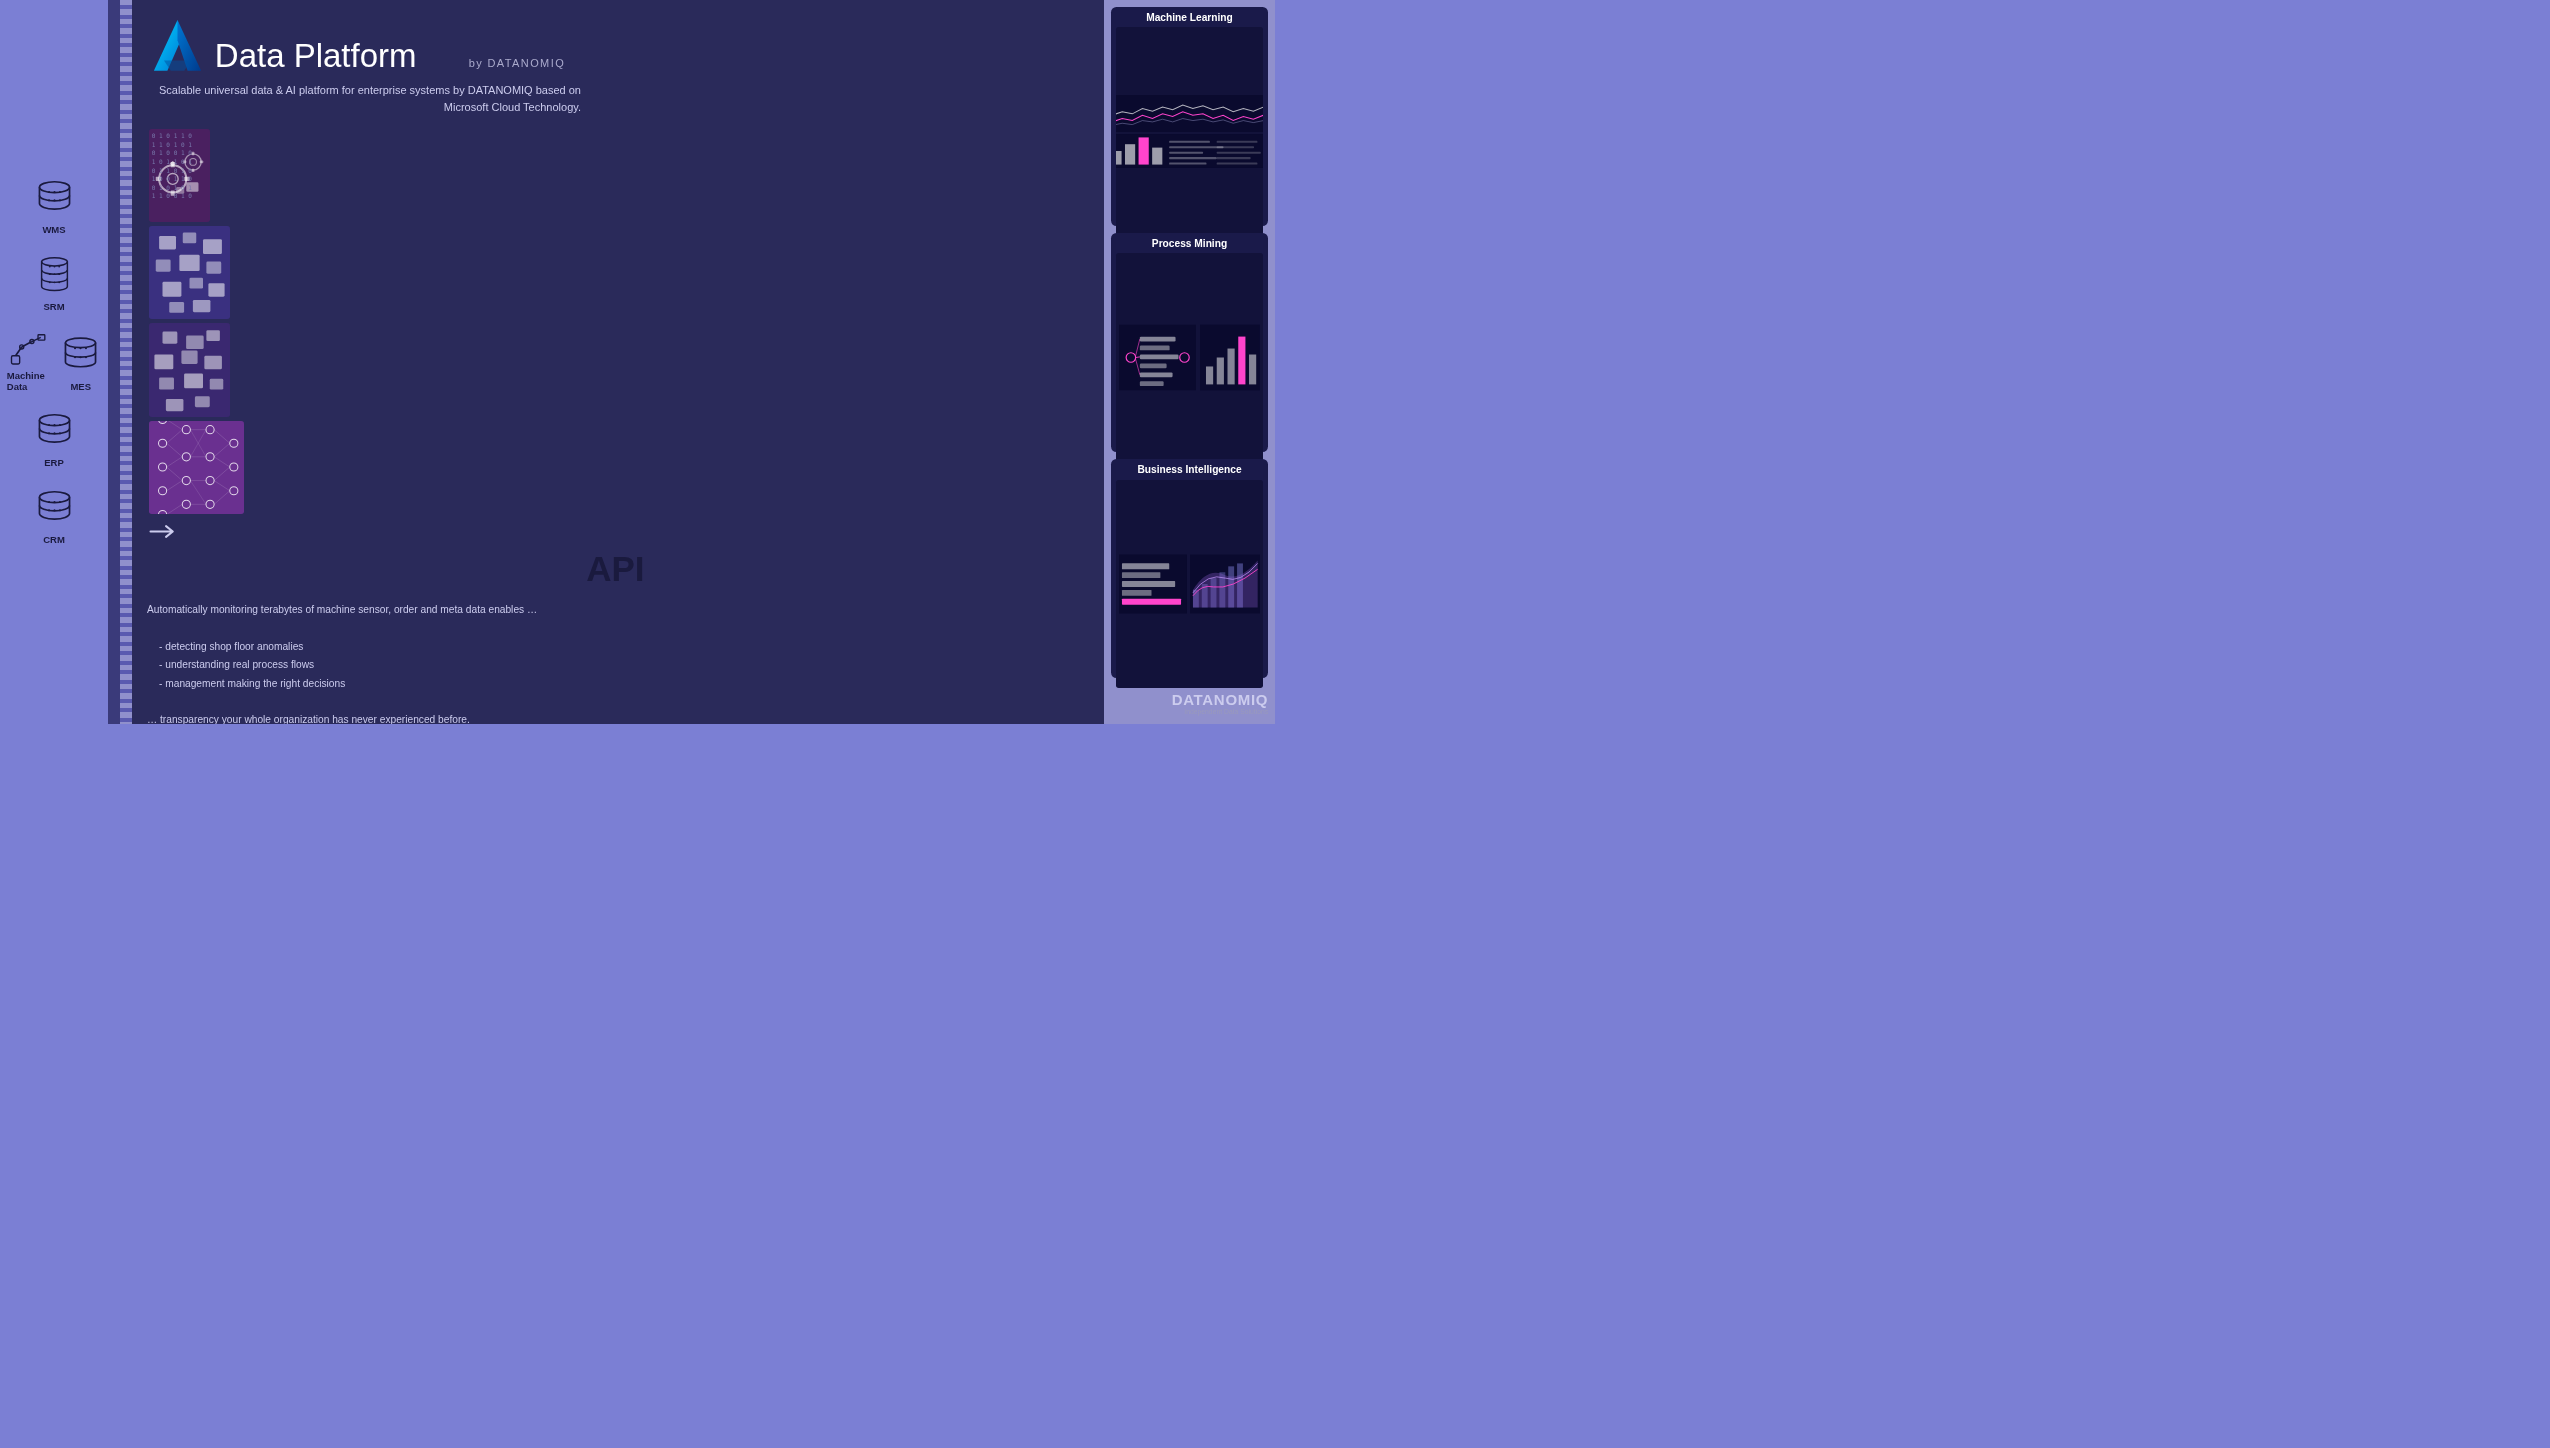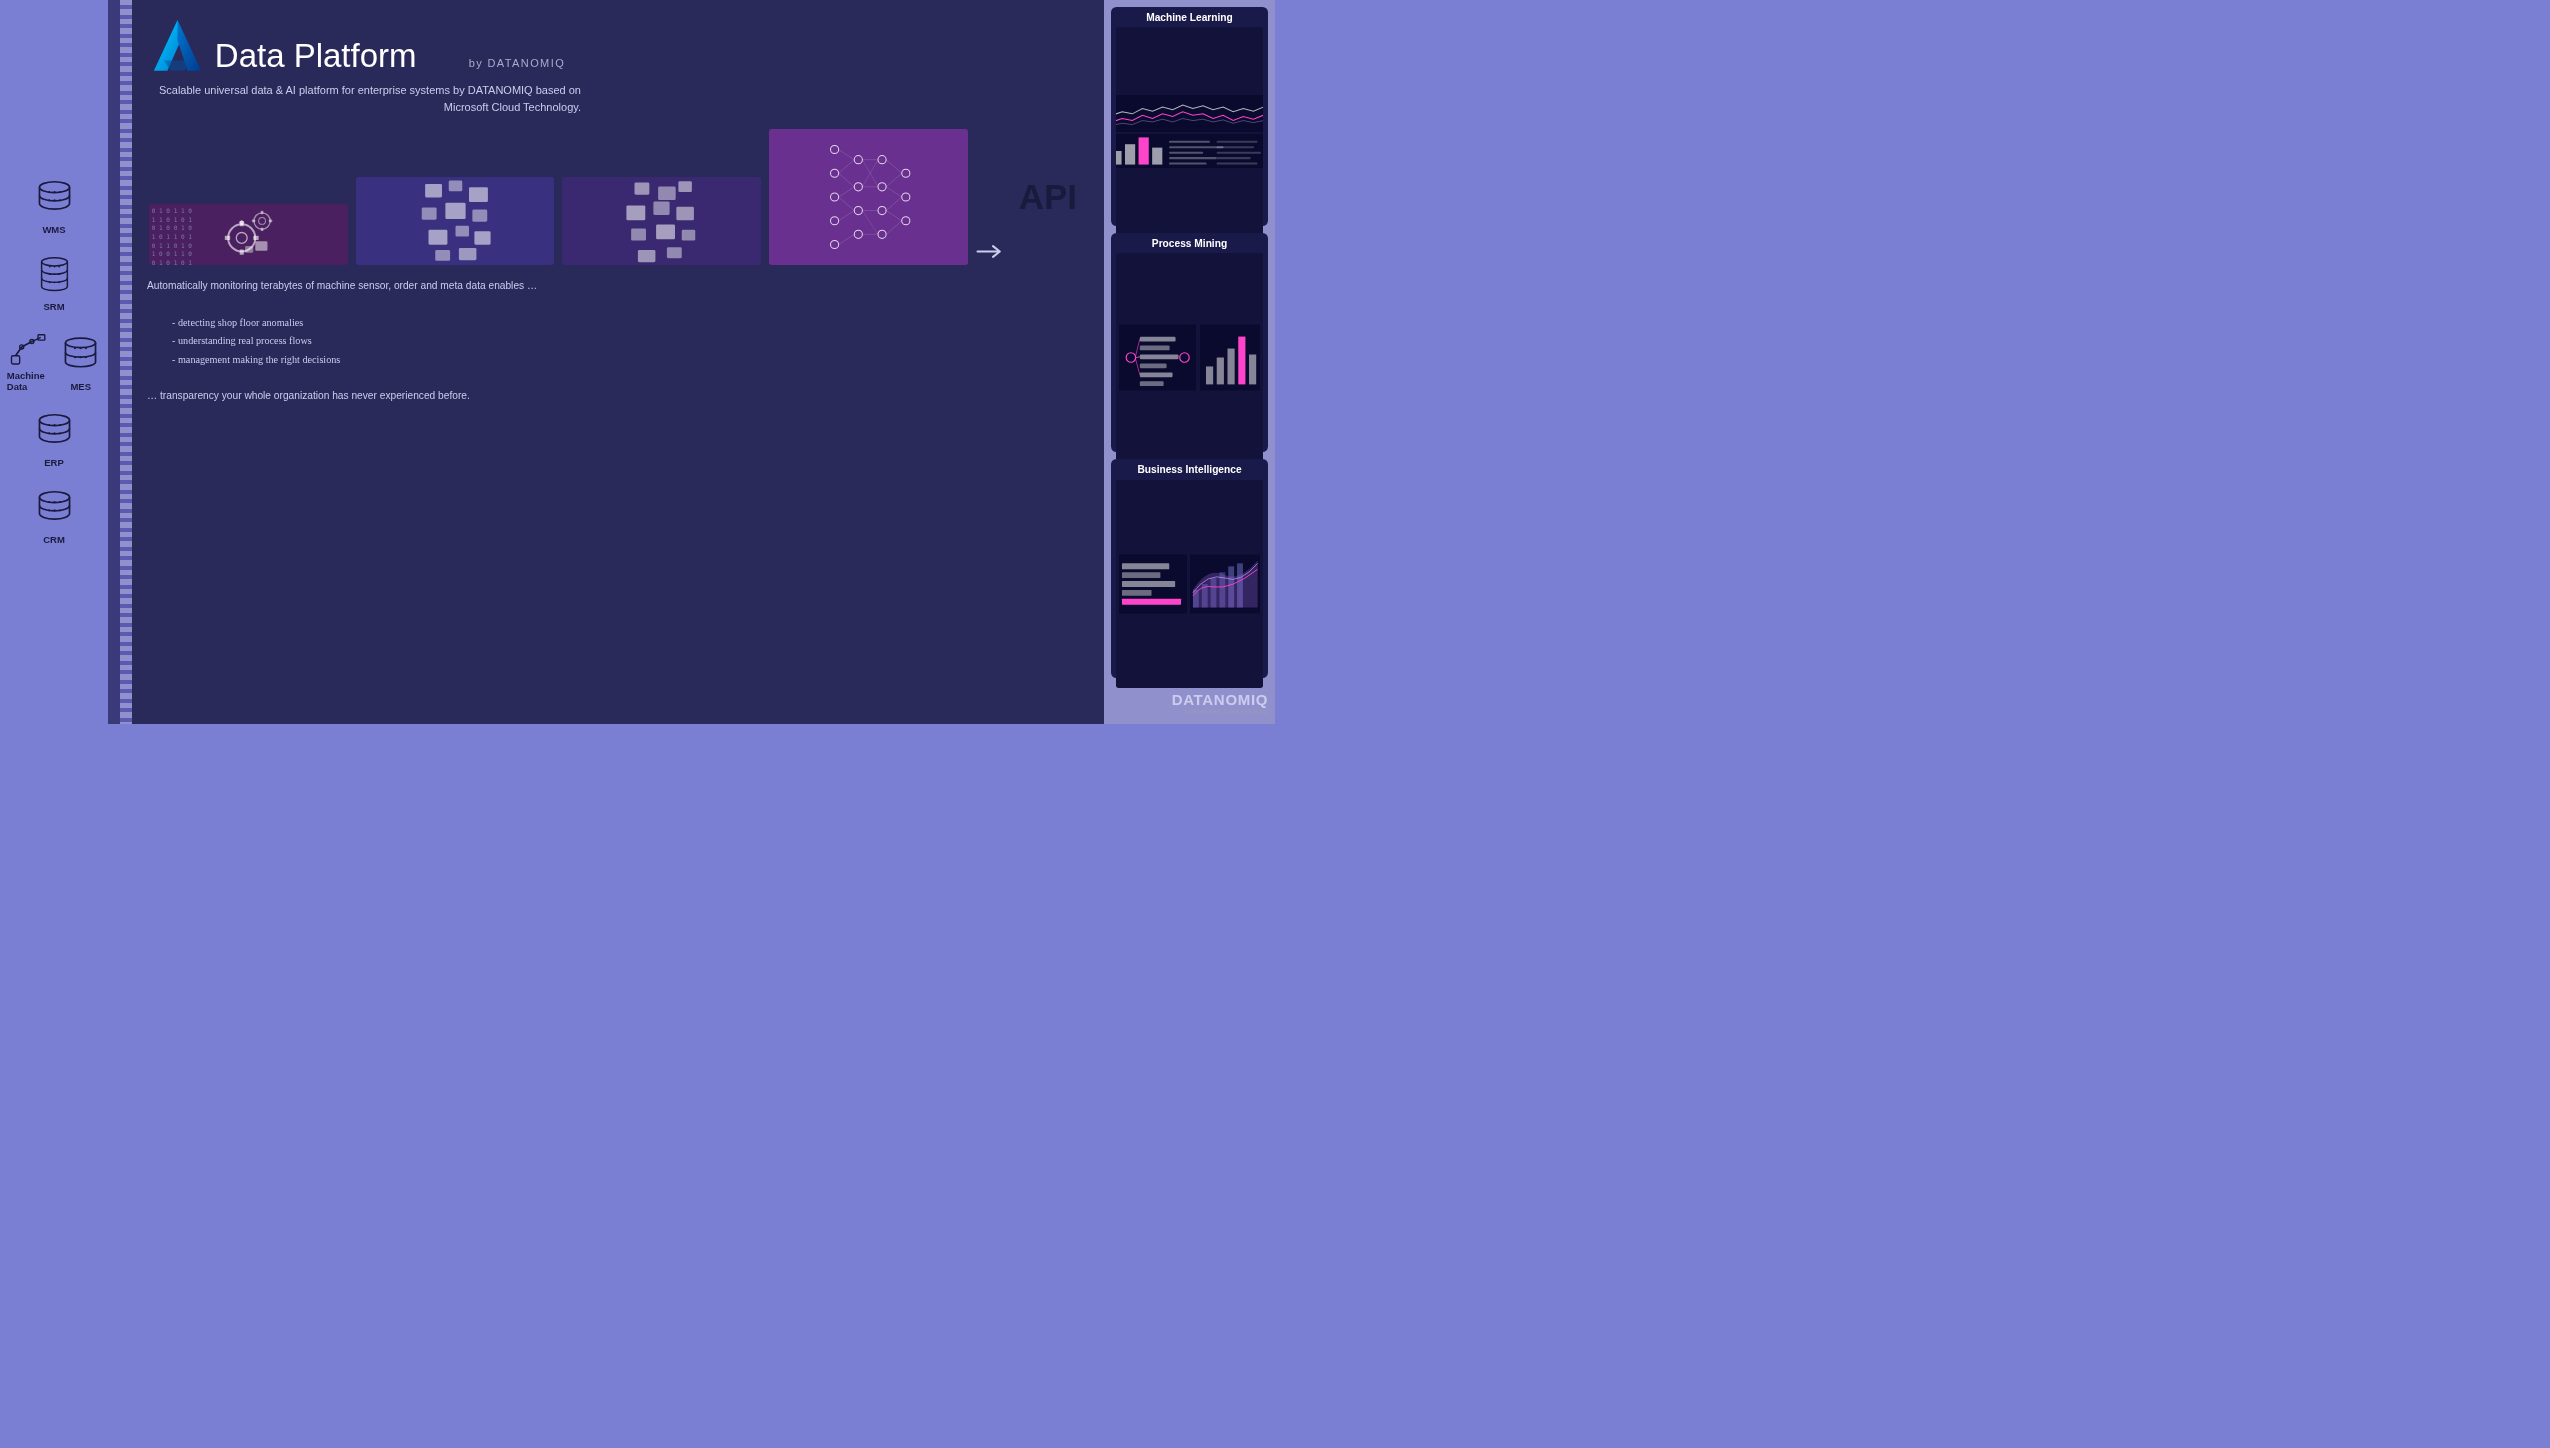--- a/index.html
+++ b/index.html
@@ -130,34 +130,34 @@
       font-size: 35px;
       font-weight: 700;
       color: #1a1a3e;
       margin-left: 6.8px;
       align-self: center;
     }
 
     
     .panels-wrapper {
       display: flex;
-      align-items: flex-end;
+      align-items: flex-start;
       gap: 4px;
       margin-bottom: 12.2px;
+      flex-direction: column;
     }
 
     .bottom-text {
       color: #ccccee;
       font-size: 10.2px;
       line-height: 1.8;
       max-width: 461px;
     }
     .bottom-text .bullet {
-      margin-left: 25px;
-      font-family: Liberation Serif, serif;
+      margin-left: 12px;
     }
 
     
     .right-sidebar {
       width: 171px;
       background: #9090cc;
       display: flex;
       flex-direction: column;
       padding: 6.8px;
       gap: 6.8px;

